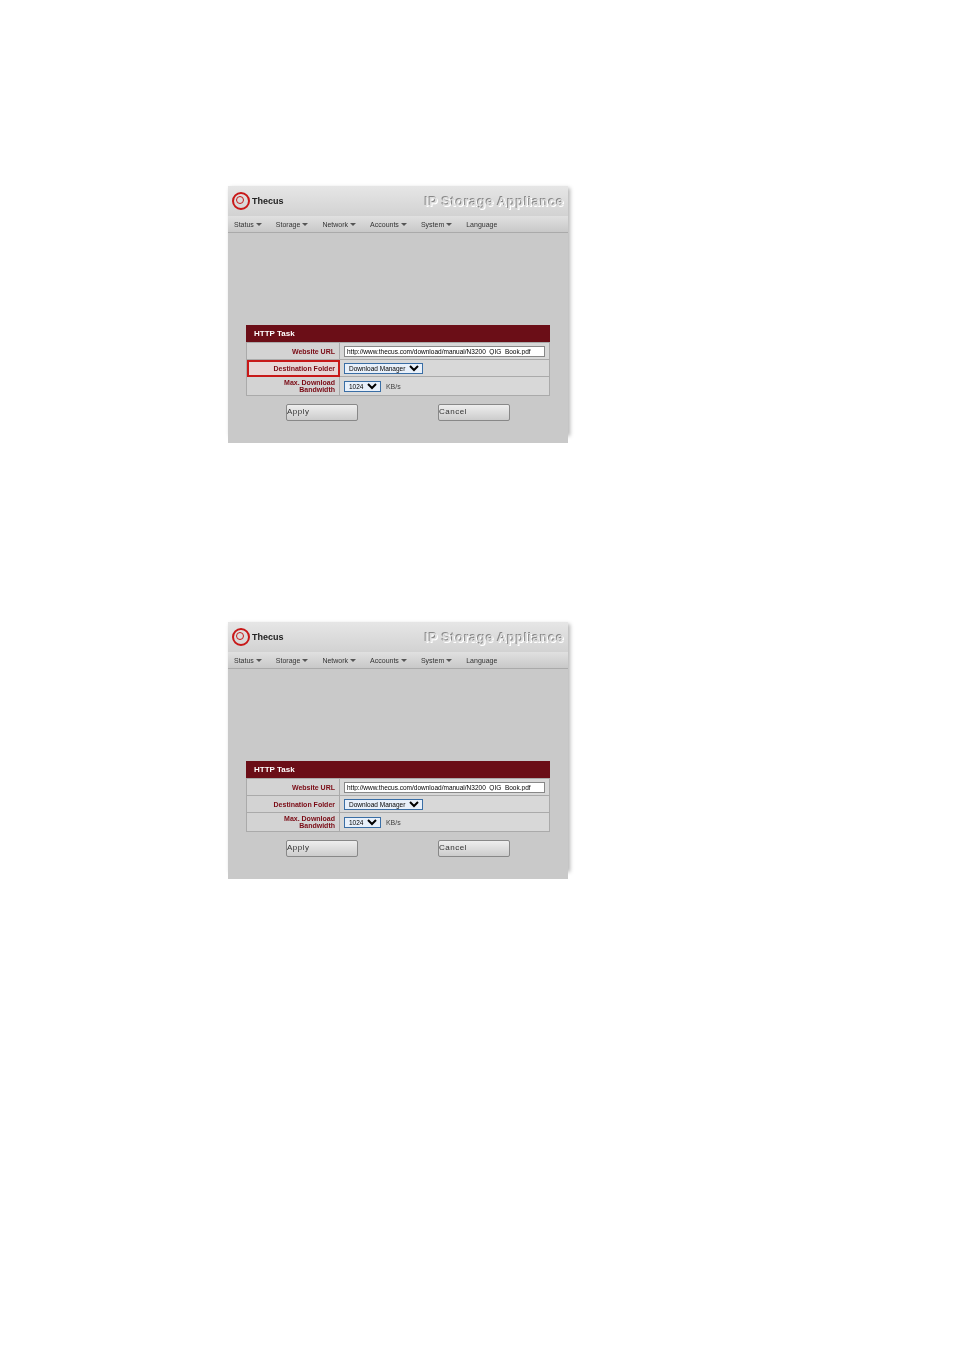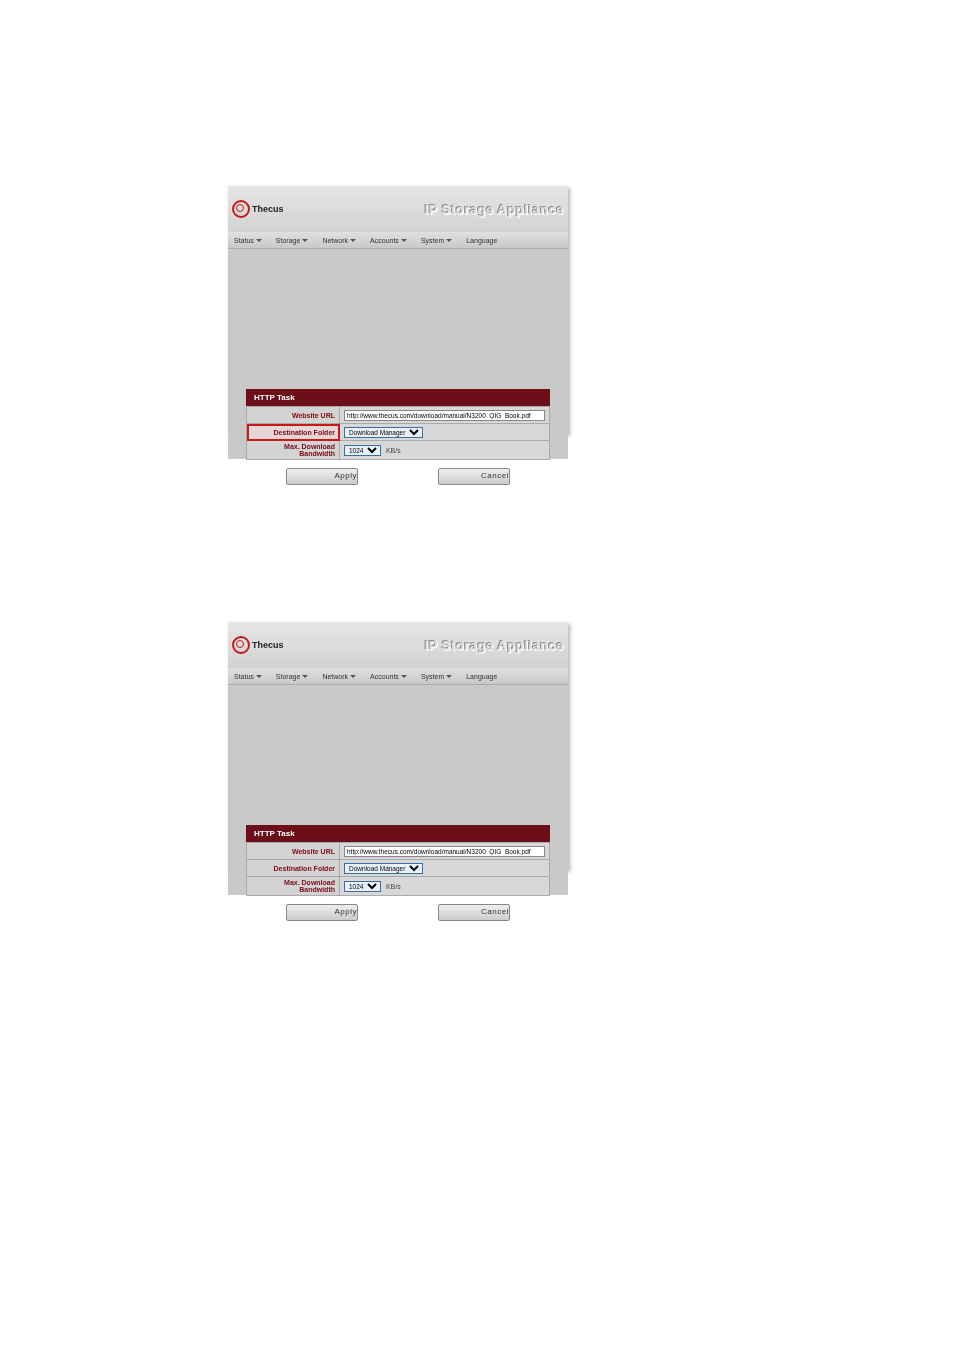--- a/index.html
+++ b/index.html
@@ -23,21 +23,21 @@
     background: #c9c9c9;
     box-shadow: 0 0 0 1px #b8b8b8 inset, 2px 2px 4px rgba(0,0,0,0.3);
   }
   .shot1 { top: 186px; }
   .shot2 { top: 622px; }
   .header {
     height: 22px;
     background: linear-gradient(#e6e6e6, #d2d2d2);
     display: flex;
     align-items: center;
-    padding: 12px 4px;
+    padding: 4px 4px;
   }
   .logo {
     display: flex;
     align-items: center;
     gap: 2px;
   }
   .logo-ring {
     width: 14px;
     height: 14px;
     border: 2px solid #c81818;
@@ -99,21 +99,20 @@
     left: 18px;
     right: 18px;
     top: 92px;
   }
   .panel-title {
     background: #6b0e17;
     color: #fff;
     font-size: 8px;
     font-weight: bold;
     padding: 4px 8px;
-    margin-top: 48px;
   }
   .panel-table {
     width: 100%;
     border-collapse: collapse;
     font-size: 7px;
   }
   .panel-table td {
     border: 1px solid #aaa;
     padding: 2px 4px;
     background: #d8d8d8;
@@ -155,21 +154,21 @@
     justify-content: space-around;
     margin-top: 8px;
   }
   .btn {
     width: 70px;
     height: 15px;
     font-size: 8px;
     background: linear-gradient(#eee, #ccc);
     border: 1px solid #888;
     border-radius: 2px;
-    text-align: right;
+    text-align: left;
     line-height: 13px;
     letter-spacing: 0.5px;
     color: #333;
     cursor: pointer;
   }
 </style>
 </head>
 <body>
 
 <div class="page">

